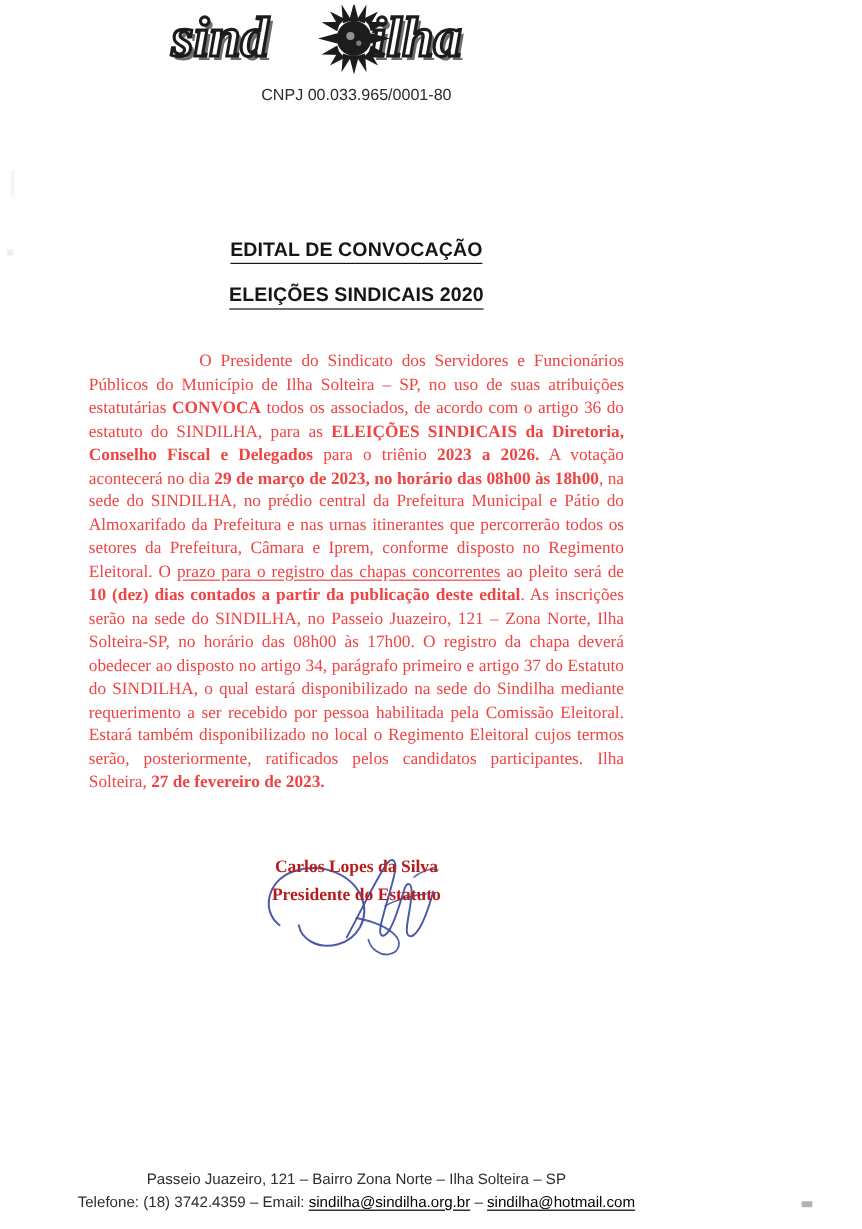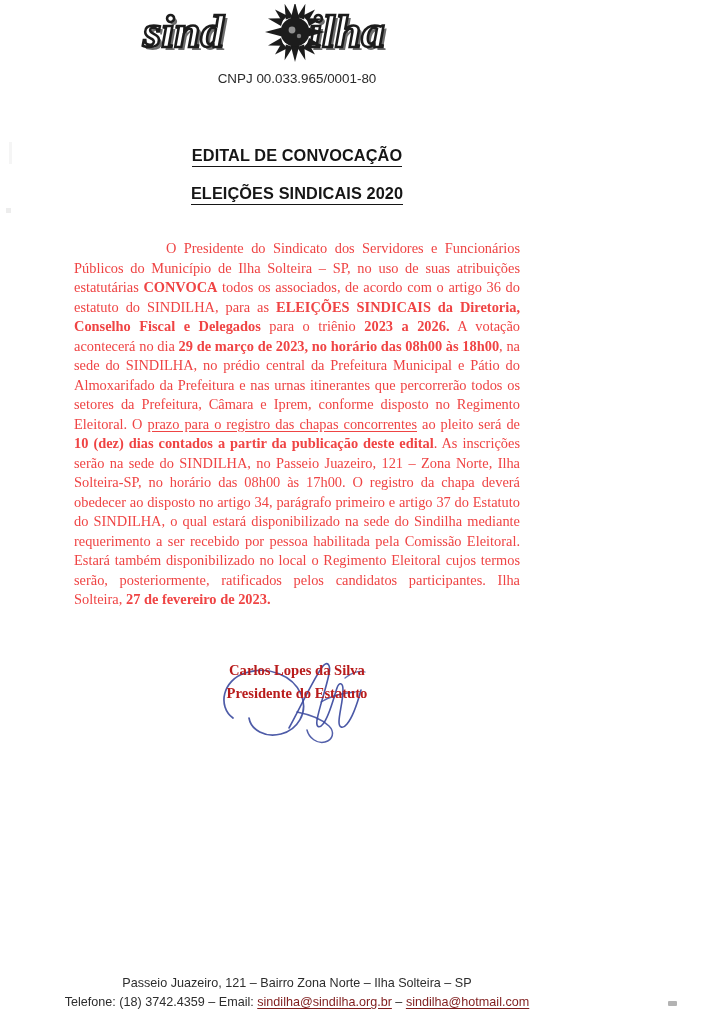--- a/index.html
+++ b/index.html
@@ -51,21 +51,21 @@
   .org-cnpj {
     font-family: Liberation Sans, sans-serif;
     font-size: 13.4px;
     color: #2b2b2b;
     margin-top: 5px;
   }
 
   
   .titles {
     text-align: center;
-    margin-top: 60px;
+    margin-top: 113px;
   }
   .doc-title {
     font-family: "Liberation Sans", "DejaVu Sans", sans-serif;
     font-weight: bold;
     font-size: 16.3px;
     letter-spacing: 0.1px;
     color: #161616;
     display: inline-block;
     border-bottom: 1.4px solid #161616;
     padding-bottom: 1px;
@@ -123,21 +123,21 @@
     left: 0;
     right: 0;
     bottom: 12px;
     text-align: center;
     font-family: Liberation Sans, sans-serif;
     font-size: 12.6px;
     color: #2d2d2d;
     line-height: 19px;
   }
   .footer a, .footer .mail {
-    color: #7f1d1d;
+    color: #000000;
     text-decoration: underline;
     text-underline-offset: 1.5px;
   }
 
   
   .artifact {
     position: absolute;
     background: #9a9a9a;
     opacity: 0.55;
   }

